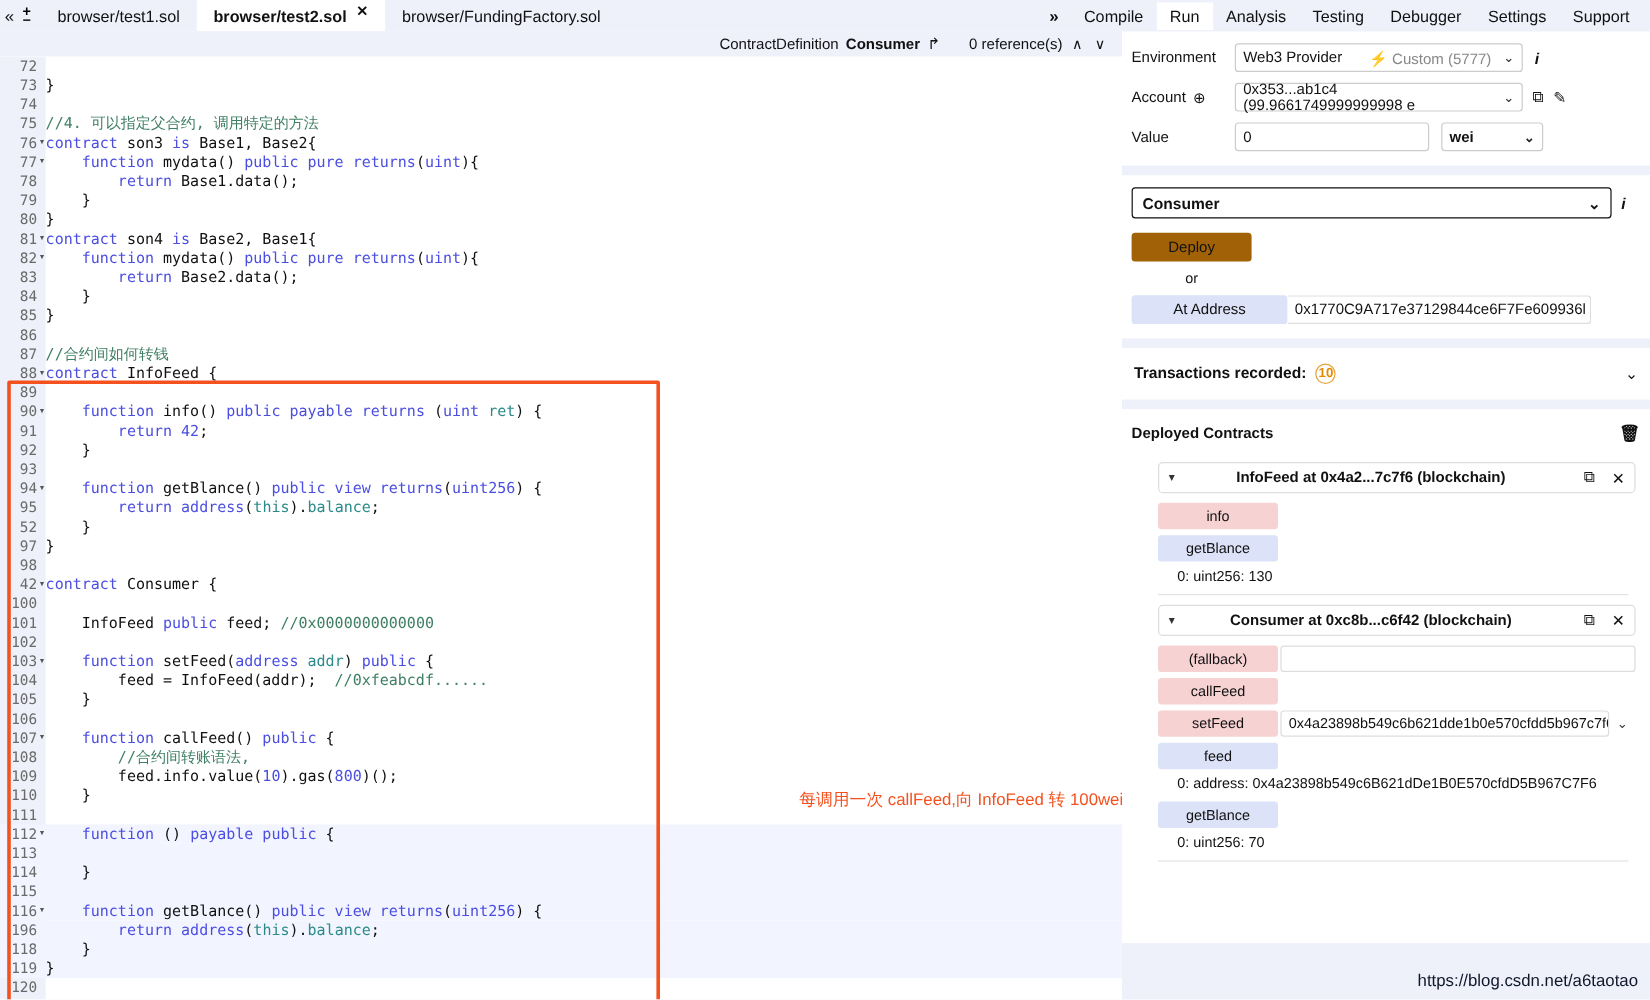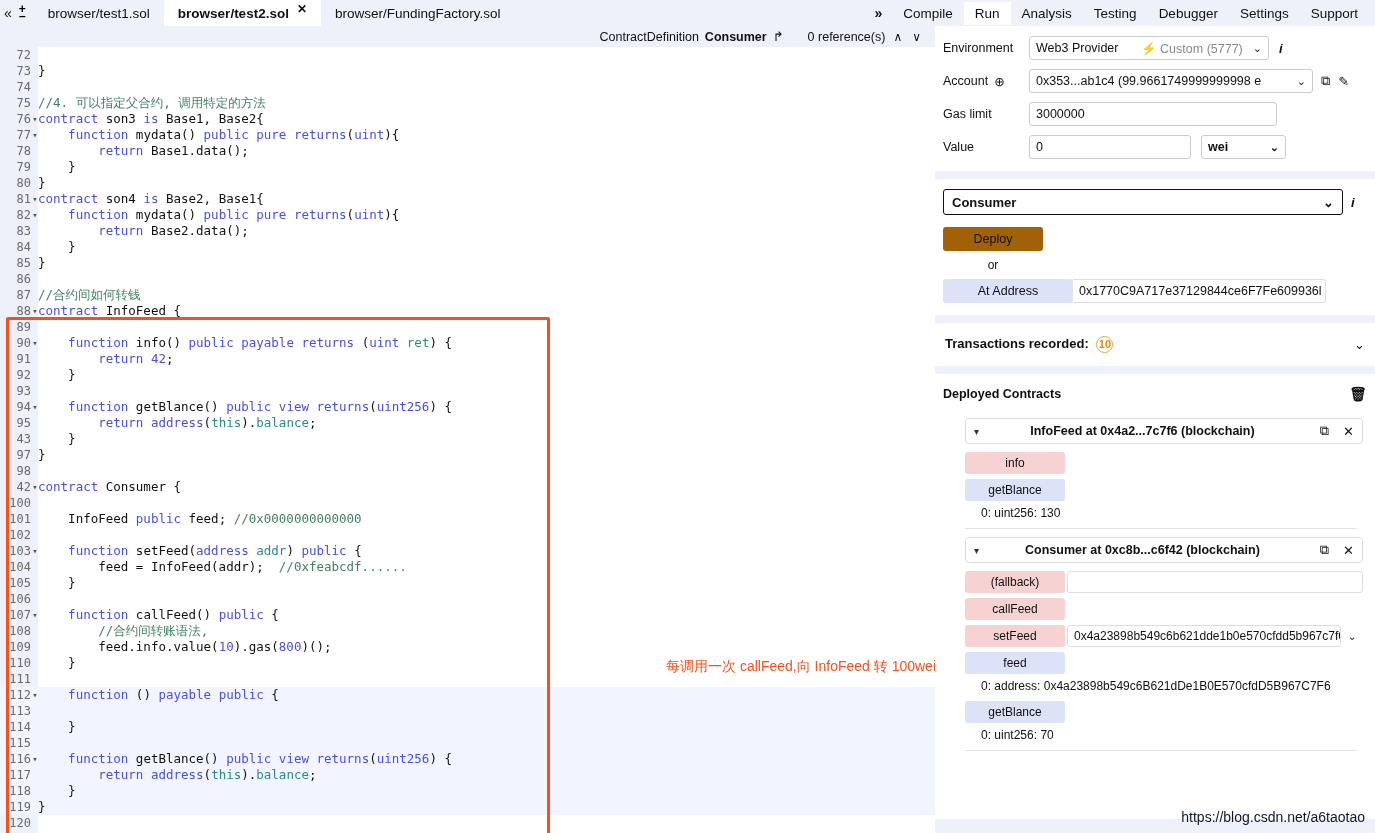--- a/index.html
+++ b/index.html
@@ -112,21 +112,21 @@
   .row .lbl { width:86px; font-size:12.5px; color:#111; display:flex; align-items:center; gap:6px;}
   .sel, .inp {
     height:24px; border:1px solid #ccc; border-radius:3px; background:#fff;
     font-size:12.5px; color:#111; padding:0 6px; display:flex; align-items:center;
     font-family:"Liberation Sans", sans-serif;
   }
   .sel { justify-content:space-between; }
   .sel .caret { font-size:11px; color:#222; margin-left:6px; }
   .env-sel { width:240px; }
   .env-sel .env-custom { color:#888; font-size:12.5px; margin-left:auto; margin-right:4px; }
-  .acct-sel { width:284px; }
+  .acct-sel { width:240px; }
   .gas-inp { width:248px; }
   .val-inp { width:162px; }
   .unit-sel { width:85px; margin-left:10px; font-weight:bold; }
   .iconbtn { margin-left:8px; font-size:13px; color:#111; }
 
   .contract-sel {
     width:400px; height:26px; border:1px solid #111; border-radius:3px;
     display:flex; align-items:center; justify-content:space-between;
     padding:0 8px; font-size:13px; font-weight:bold; color:#111; background:#fff;
   }
@@ -250,42 +250,42 @@
           <div class="ln"><span class="num">86</span><span class="txt"><span class="plain"></span></span></div>
           <div class="ln"><span class="num">87</span><span class="txt"><span class="com">//合约间如何转钱</span></span></div>
           <div class="ln"><span class="num">88</span><span class="fold">▾</span><span class="txt"><span class="kw">contract</span><span class="plain"> InfoFeed {</span></span></div>
           <div class="ln"><span class="num">89</span><span class="txt"><span class="plain"></span></span></div>
           <div class="ln"><span class="num">90</span><span class="fold">▾</span><span class="txt"><span class="plain">    </span><span class="kw">function</span><span class="plain"> info() </span><span class="kw">public payable returns</span><span class="plain"> (</span><span class="typ">uint</span><span class="plain"> </span><span class="prop">ret</span><span class="plain">) {</span></span></div>
           <div class="ln"><span class="num">91</span><span class="txt"><span class="plain">        </span><span class="kw">return</span><span class="plain"> </span><span class="num2">42</span><span class="plain">;</span></span></div>
           <div class="ln"><span class="num">92</span><span class="txt"><span class="plain">    }</span></span></div>
           <div class="ln"><span class="num">93</span><span class="txt"><span class="plain"></span></span></div>
           <div class="ln"><span class="num">94</span><span class="fold">▾</span><span class="txt"><span class="plain">    </span><span class="kw">function</span><span class="plain"> getBlance() </span><span class="kw">public view returns</span><span class="plain">(</span><span class="typ">uint256</span><span class="plain">) {</span></span></div>
           <div class="ln"><span class="num">95</span><span class="txt"><span class="plain">        </span><span class="kw">return</span><span class="plain"> </span><span class="kw">address</span><span class="plain">(</span><span class="prop">this</span><span class="plain">).</span><span class="prop">balance</span><span class="plain">;</span></span></div>
-          <div class="ln"><span class="num">43</span><span class="txt"><span class="plain">    }</span></span></div>
+          <div class="ln"><span class="num">52</span><span class="txt"><span class="plain">    }</span></span></div>
           <div class="ln"><span class="num">97</span><span class="txt"><span class="plain">}</span></span></div>
           <div class="ln"><span class="num">98</span><span class="txt"><span class="plain"></span></span></div>
           <div class="ln"><span class="num">42</span><span class="fold">▾</span><span class="txt"><span class="kw">contract</span><span class="plain"> Consumer {</span></span></div>
           <div class="ln"><span class="num">100</span><span class="txt"><span class="plain"></span></span></div>
           <div class="ln"><span class="num">101</span><span class="txt"><span class="plain">    InfoFeed </span><span class="kw">public</span><span class="plain"> feed; </span><span class="com">//0x0000000000000</span></span></div>
           <div class="ln"><span class="num">102</span><span class="txt"><span class="plain"></span></span></div>
           <div class="ln"><span class="num">103</span><span class="fold">▾</span><span class="txt"><span class="plain">    </span><span class="kw">function</span><span class="plain"> setFeed(</span><span class="kw">address</span><span class="plain"> </span><span class="prop">addr</span><span class="plain">) </span><span class="kw">public</span><span class="plain"> {</span></span></div>
           <div class="ln"><span class="num">104</span><span class="txt"><span class="plain">        feed = InfoFeed(addr);  </span><span class="com">//0xfeabcdf......</span></span></div>
           <div class="ln"><span class="num">105</span><span class="txt"><span class="plain">    }</span></span></div>
           <div class="ln"><span class="num">106</span><span class="txt"><span class="plain"></span></span></div>
           <div class="ln"><span class="num">107</span><span class="fold">▾</span><span class="txt"><span class="plain">    </span><span class="kw">function</span><span class="plain"> callFeed() </span><span class="kw">public</span><span class="plain"> {</span></span></div>
           <div class="ln"><span class="num">108</span><span class="txt"><span class="plain">        </span><span class="com">//合约间转账语法,</span></span></div>
           <div class="ln"><span class="num">109</span><span class="txt"><span class="plain">        feed.info.value(</span><span class="num2">10</span><span class="plain">).gas(</span><span class="num2">800</span><span class="plain">)();</span></span></div>
           <div class="ln"><span class="num">110</span><span class="txt"><span class="plain">    }</span></span></div>
           <div class="ln"><span class="num">111</span><span class="txt"><span class="plain"></span></span></div>
           <div class="ln hl"><span class="num">112</span><span class="fold">▾</span><span class="txt"><span class="plain">    </span><span class="kw">function</span><span class="plain"> () </span><span class="kw">payable public</span><span class="plain"> {</span></span></div>
           <div class="ln hl"><span class="num">113</span><span class="txt"><span class="plain"></span></span></div>
           <div class="ln hl"><span class="num">114</span><span class="txt"><span class="plain">    }</span></span></div>
           <div class="ln hl"><span class="num">115</span><span class="txt"><span class="plain"></span></span></div>
           <div class="ln hl"><span class="num">116</span><span class="fold">▾</span><span class="txt"><span class="plain">    </span><span class="kw">function</span><span class="plain"> getBlance() </span><span class="kw">public view returns</span><span class="plain">(</span><span class="typ">uint256</span><span class="plain">) {</span></span></div>
-          <div class="ln hl"><span class="num">117</span><span class="txt"><span class="plain">        </span><span class="kw">return</span><span class="plain"> </span><span class="kw">address</span><span class="plain">(</span><span class="prop">this</span><span class="plain">).</span><span class="prop">balance</span><span class="plain">;</span></span></div>
+          <div class="ln hl"><span class="num">196</span><span class="txt"><span class="plain">        </span><span class="kw">return</span><span class="plain"> </span><span class="kw">address</span><span class="plain">(</span><span class="prop">this</span><span class="plain">).</span><span class="prop">balance</span><span class="plain">;</span></span></div>
           <div class="ln hl"><span class="num">118</span><span class="txt"><span class="plain">    }</span></span></div>
           <div class="ln hl"><span class="num">119</span><span class="txt"><span class="plain">}</span></span></div>
           <div class="ln"><span class="num">120</span><span class="txt"><span class="plain"></span></span></div>
           <div class="ln"><span class="num">121</span><span class="txt"><span class="plain"></span></span></div>
         </div>
       <div class="redbox"></div>
     </div>
     <div class="redtext">每调用一次 callFeed,向 InfoFeed 转 100wei</div>
   </div>
 
@@ -315,24 +315,20 @@
           <span>⊕</span>
         </div>
         <div class="sel acct-sel">
           <span>0x353...ab1c4 (99.9661749999999998 e</span>
           <span class="caret">⌄</span>
         </div>
         <span class="iconbtn">⧉</span>
         <span class="iconbtn">✎</span>
       </div>
 
-      <div class="row">
-        <div class="lbl">Gas limit</div>
-        <div class="inp gas-inp">3000000</div>
-      </div>
 
       <div class="row" style="margin-bottom:0">
         <div class="lbl">Value</div>
         <div class="inp val-inp">0</div>
         <div class="sel unit-sel">
           <span>wei</span>
           <span class="caret">⌄</span>
         </div>
       </div>
     </div>

